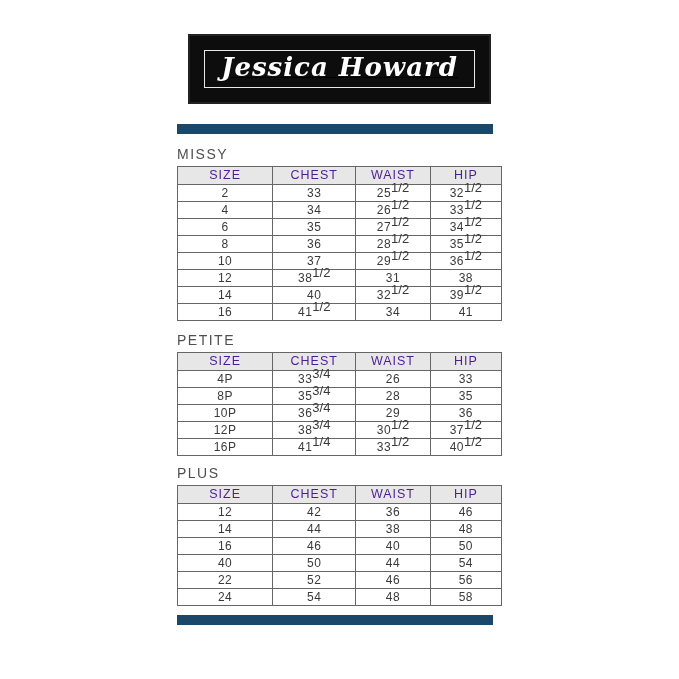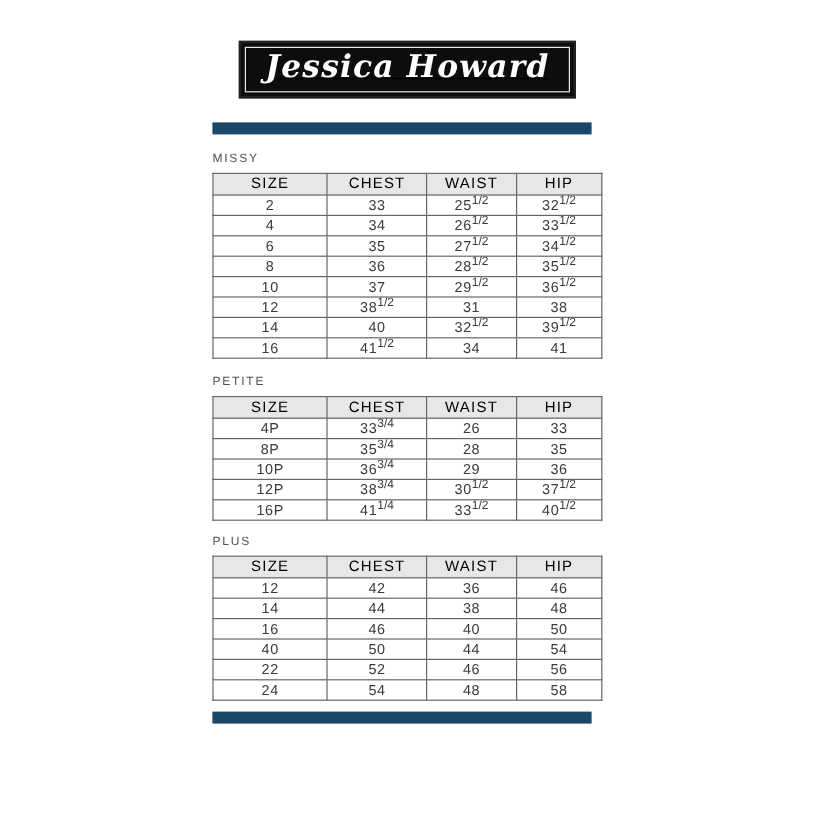--- a/index.html
+++ b/index.html
@@ -12,21 +12,21 @@
     font-family: "Liberation Sans", sans-serif;
   }
   .logo-wrap {
     padding-top: 34px;
     display: flex;
     justify-content: center;
   }
   .logo-box {
     background: #0d0d0d;
     border: 2px solid #222222;
-    padding: 3px;
+    padding: 14px;
     text-decoration: underline;
   }
   .logo-inner {
     border: 1px solid #e8e8e8;
     padding: 2px 16px 6px 16px;
   }
   .logo-text {
     font-family: "DejaVu Serif", serif;
     font-style: italic;
     font-weight: bold;
@@ -42,56 +42,56 @@
   }
   .bar {
     width: 316px;
     height: 10px;
     background: #1b4868;
   }
   .bar-top { margin-top: 20px; }
   .bar-bottom { margin-top: 9px; }
   .section-title {
     margin-top: 12px;
-    font-size: 10px;
+    font-size: 14px;
     line-height: 15px;
     color: #4f4f4f;
     letter-spacing: 1.5px;
   }
   .section-title.first { margin-top: 13px; }
   .section-title.plus { margin-top: 10px; }
   table.size-table {
     margin-top: 4px;
     width: 100%;
     border-collapse: collapse;
     table-layout: fixed;
   }
   table.size-table th, table.size-table td {
     border: 1px solid #666666;
     text-align: center;
     padding: 0;
     font-weight: normal;
   }
   table.size-table th {
     background: #e7e7e7;
-    color: #000000;
+    color: #4c1d95;
     font-size: 12.5px;
     height: 17px;
     line-height: 17px;
     letter-spacing: 1px;
   }
   table.size-table td {
     color: #3a3a3a;
     font-size: 12px;
     height: 16px;
     line-height: 16px;
     letter-spacing: 0.5px;
   }
   table.size-table td sup {
-    font-size: 10px;
+    font-size: 13px;
     letter-spacing: 0;
     vertical-align: super;
     line-height: 0;
   }
   col.c-size  { width: 29.4%; }
   col.c-chest { width: 25.6%; }
   col.c-waist { width: 23.0%; }
   col.c-hip   { width: 22.0%; }
 </style>
 </head>

